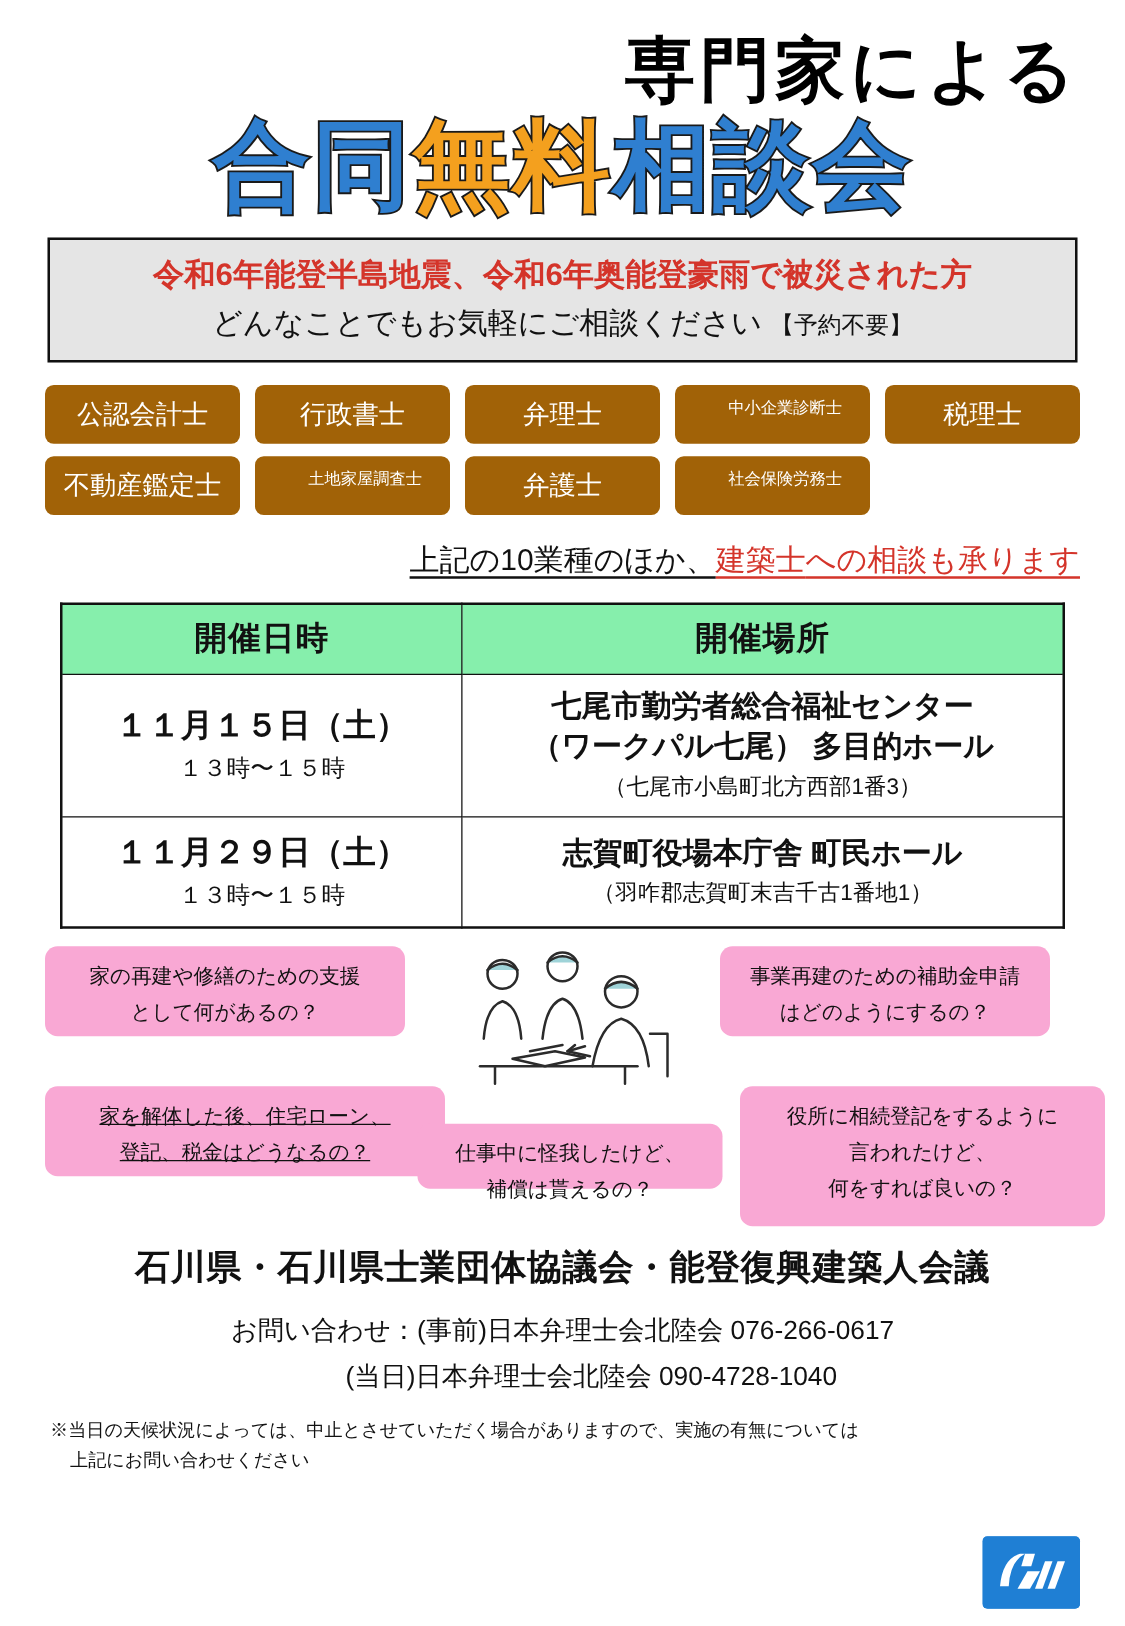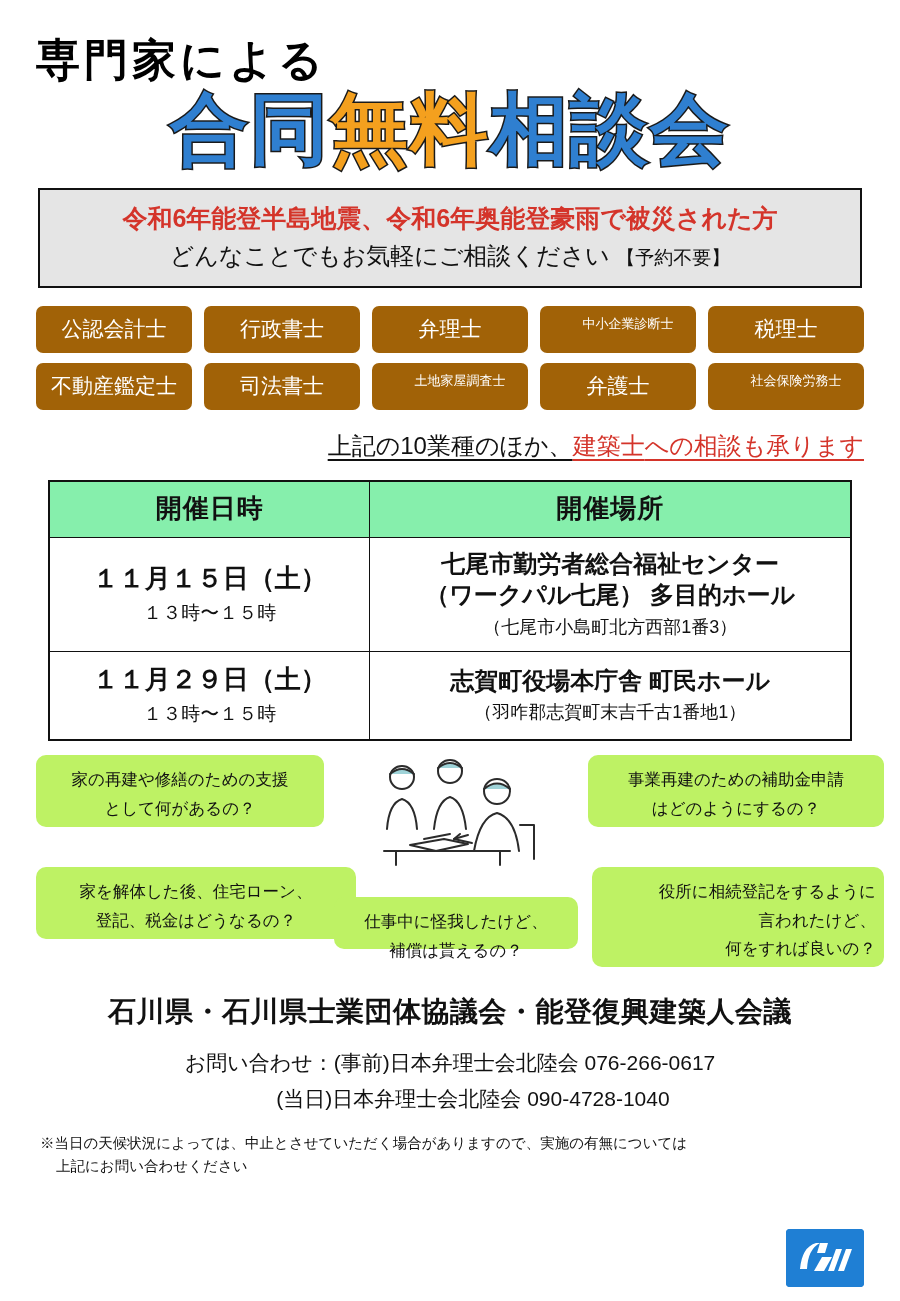--- a/index.html
+++ b/index.html
@@ -19,25 +19,25 @@
   .page {
     width: 900px;
     height: 1301px;
     position: relative;
     box-sizing: border-box;
     padding: 0 36px;
   }
 
   
   .title-top {
-    text-align: left;
-    font-size: 44px;
+    text-align: right;
+    font-size: 56px;
     font-weight: bold;
     letter-spacing: 4px;
-    padding-top: 36px;
+    padding-top: 25px;
     color: #000;
     line-height: 1.1;
   }
   .title-main {
     text-align: center;
     font-size: 78px;
     font-weight: bold;
     letter-spacing: 2px;
     line-height: 1.12;
     margin-top: 2px;
@@ -153,34 +153,34 @@
   }
 
   
   .qarea {
     position: relative;
     margin-top: 14px;
     height: 232px;
   }
   .bubble {
     position: absolute;
-    background: #bef264;
+    background: #f9a8d4;
     border-radius: 10px;
     font-size: 16.5px;
     line-height: 1.75;
     text-align: center;
     color: #111;
     padding: 10px 8px;
     box-sizing: border-box;
   }
   .b1 { left: 0px; top: 0px; width: 288px; height: 72px; }
-  .b2 { left: 552px; top: 0px; width: 296px; height: 72px; }
-  .b3 { left: 0px; top: 112px; width: 320px; height: 72px; }
+  .b2 { left: 540px; top: 0px; width: 264px; height: 72px; }
+  .b3 { left: 0px; top: 112px; width: 320px; height: 72px; text-decoration: underline; }
   .b4 { left: 298px; top: 142px; width: 244px; height: 52px; }
-  .b5 { left: 556px; top: 112px; width: 292px; height: 100px; text-align: right; }
+  .b5 { left: 556px; top: 112px; width: 292px; height: 112px; }
 
   .illus {
     position: absolute;
     left: 318px;
     top: -8px;
     width: 222px;
     height: 140px;
   }
 
   
@@ -236,21 +236,20 @@
     </div>
   </div>
 
   <div class="chips">
     <div class="chip">公認会計士</div>
     <div class="chip">行政書士</div>
     <div class="chip">弁理士</div>
     <div class="chip small">中小企業診断士</div>
     <div class="chip">税理士</div>
     <div class="chip">不動産鑑定士</div>
-    <div class="chip">司法書士</div>
     <div class="chip small">土地家屋調査士</div>
     <div class="chip">弁護士</div>
     <div class="chip small">社会保険労務士</div>
   </div>
 
   <div class="extra-line">
     <span class="u">上記の10業種のほか、</span><span class="u red">建築士</span><span class="u red">への相談も承ります</span>
   </div>
 
   <table class="sched">

